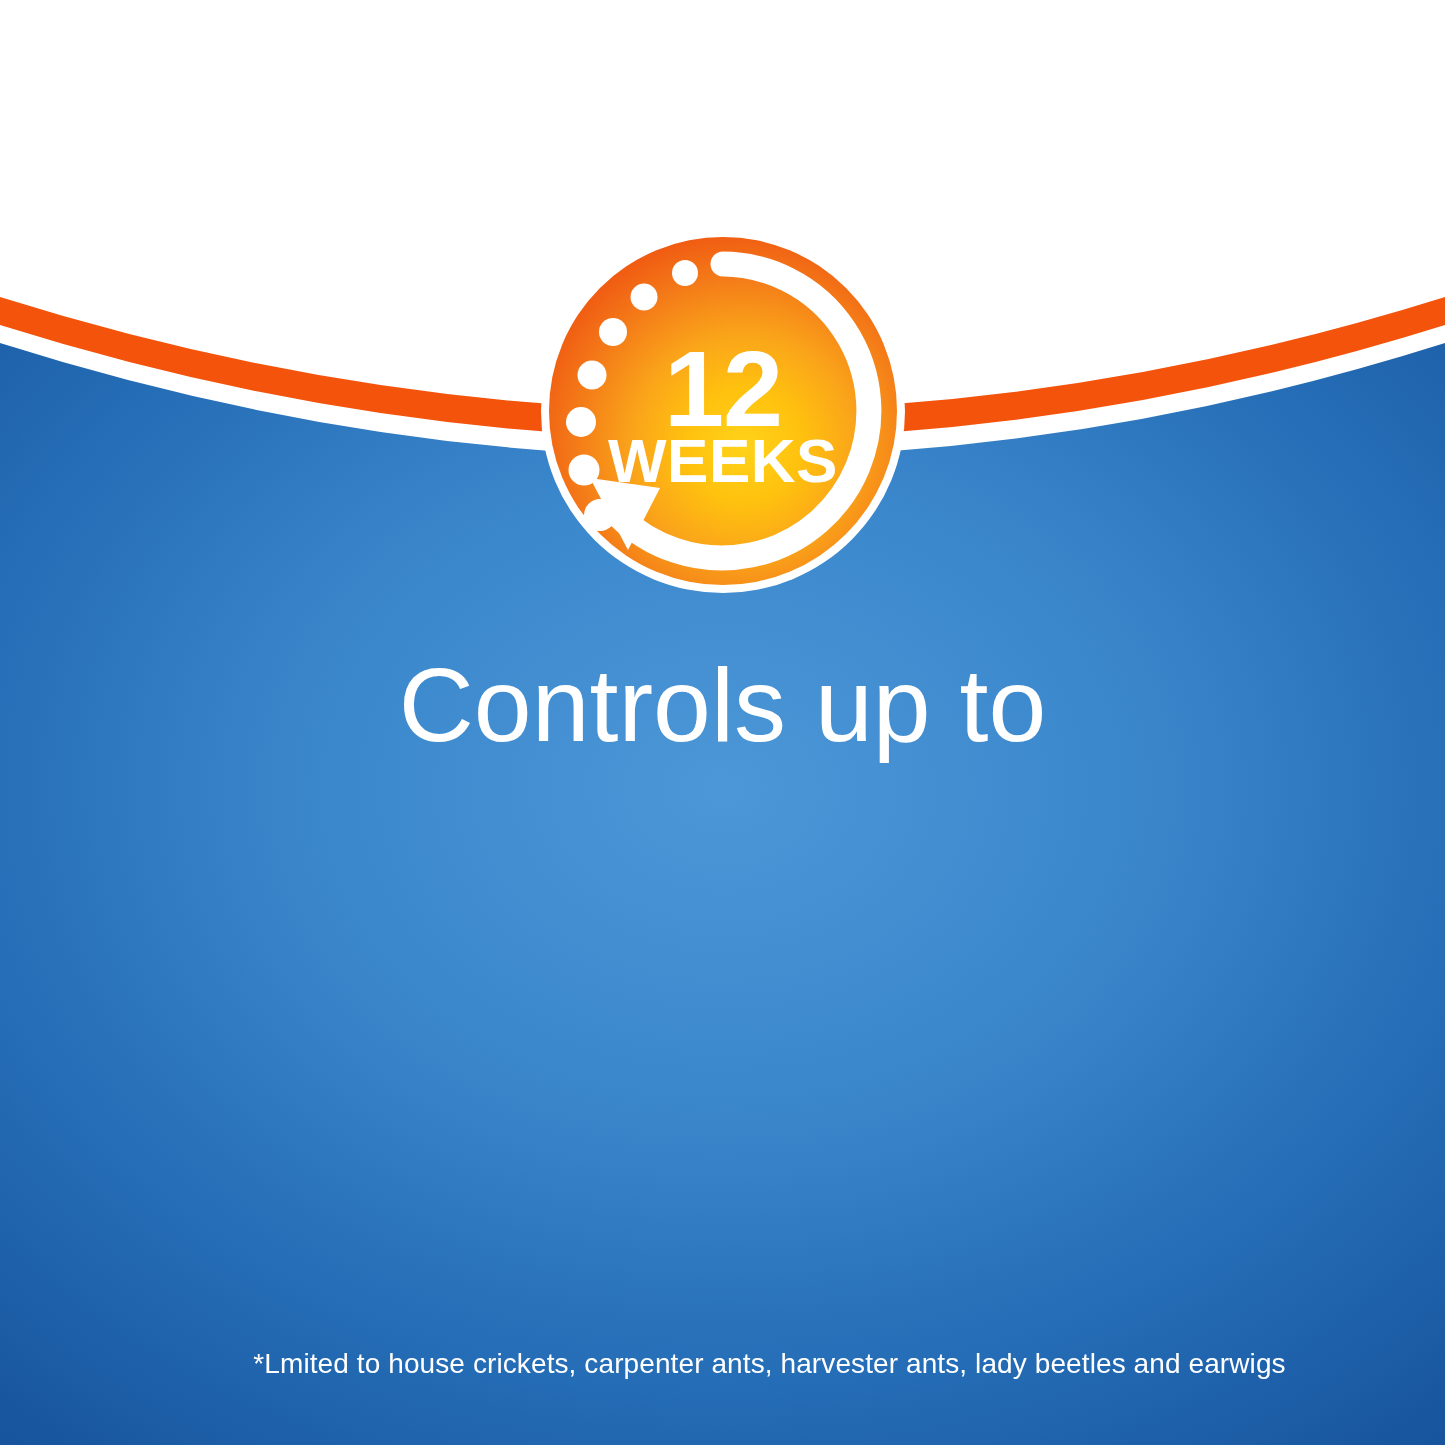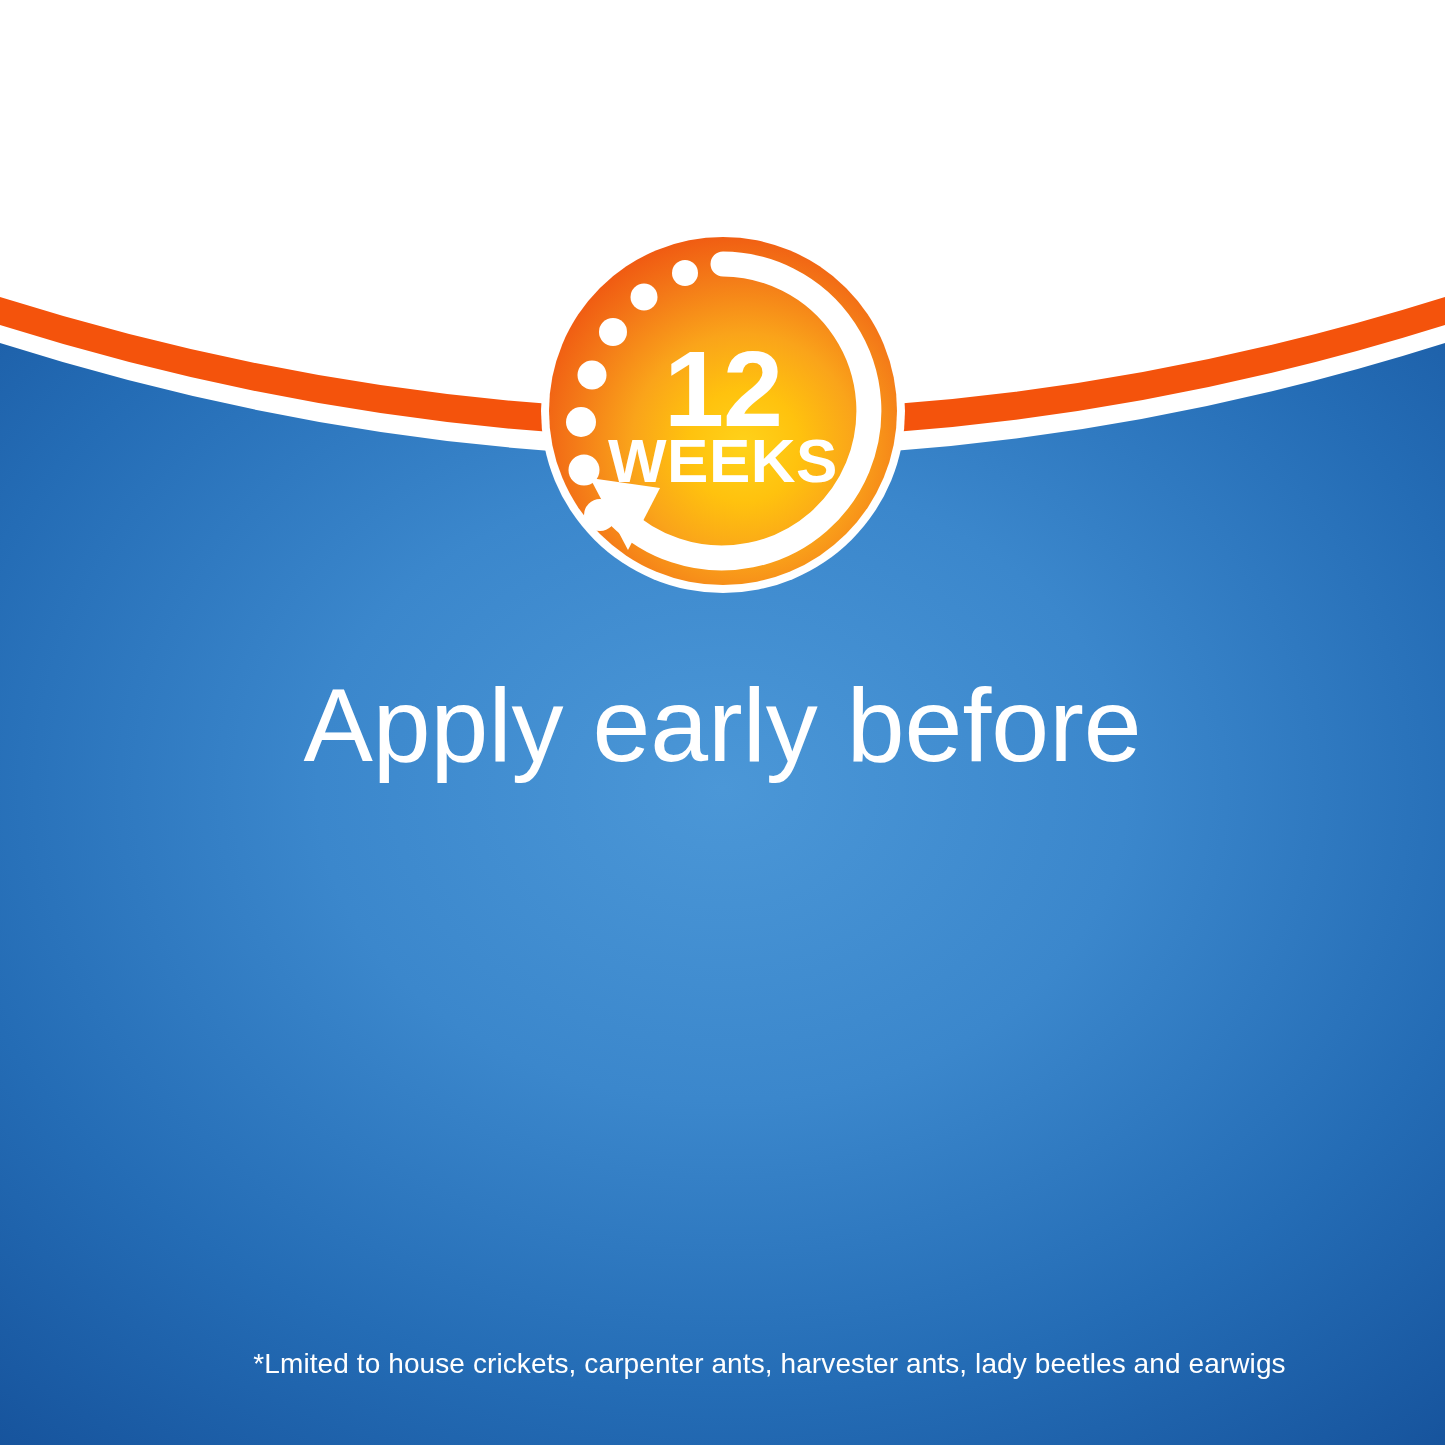--- a/index.html
+++ b/index.html
@@ -168,21 +168,21 @@
         <circle cx="68" cy="295" r="16"></circle>
       </g>
 
       <text class="badge-num" x="191" y="206" text-anchor="middle">12</text>
       <text class="badge-unit" x="191" y="262" text-anchor="middle">WEEKS</text>
     </svg>
   </div>
 
   <div class="copy">
 
+    <div class="line-kicker">Controls up to</div>
 
 
-    <div class="line-sub">Apply early before</div>
 
   </div>
 
   <div class="footnote">*Lmited to house crickets, carpenter ants, harvester ants, lady beetles and earwigs</div>
 
 </div>
 
 </body></html>

